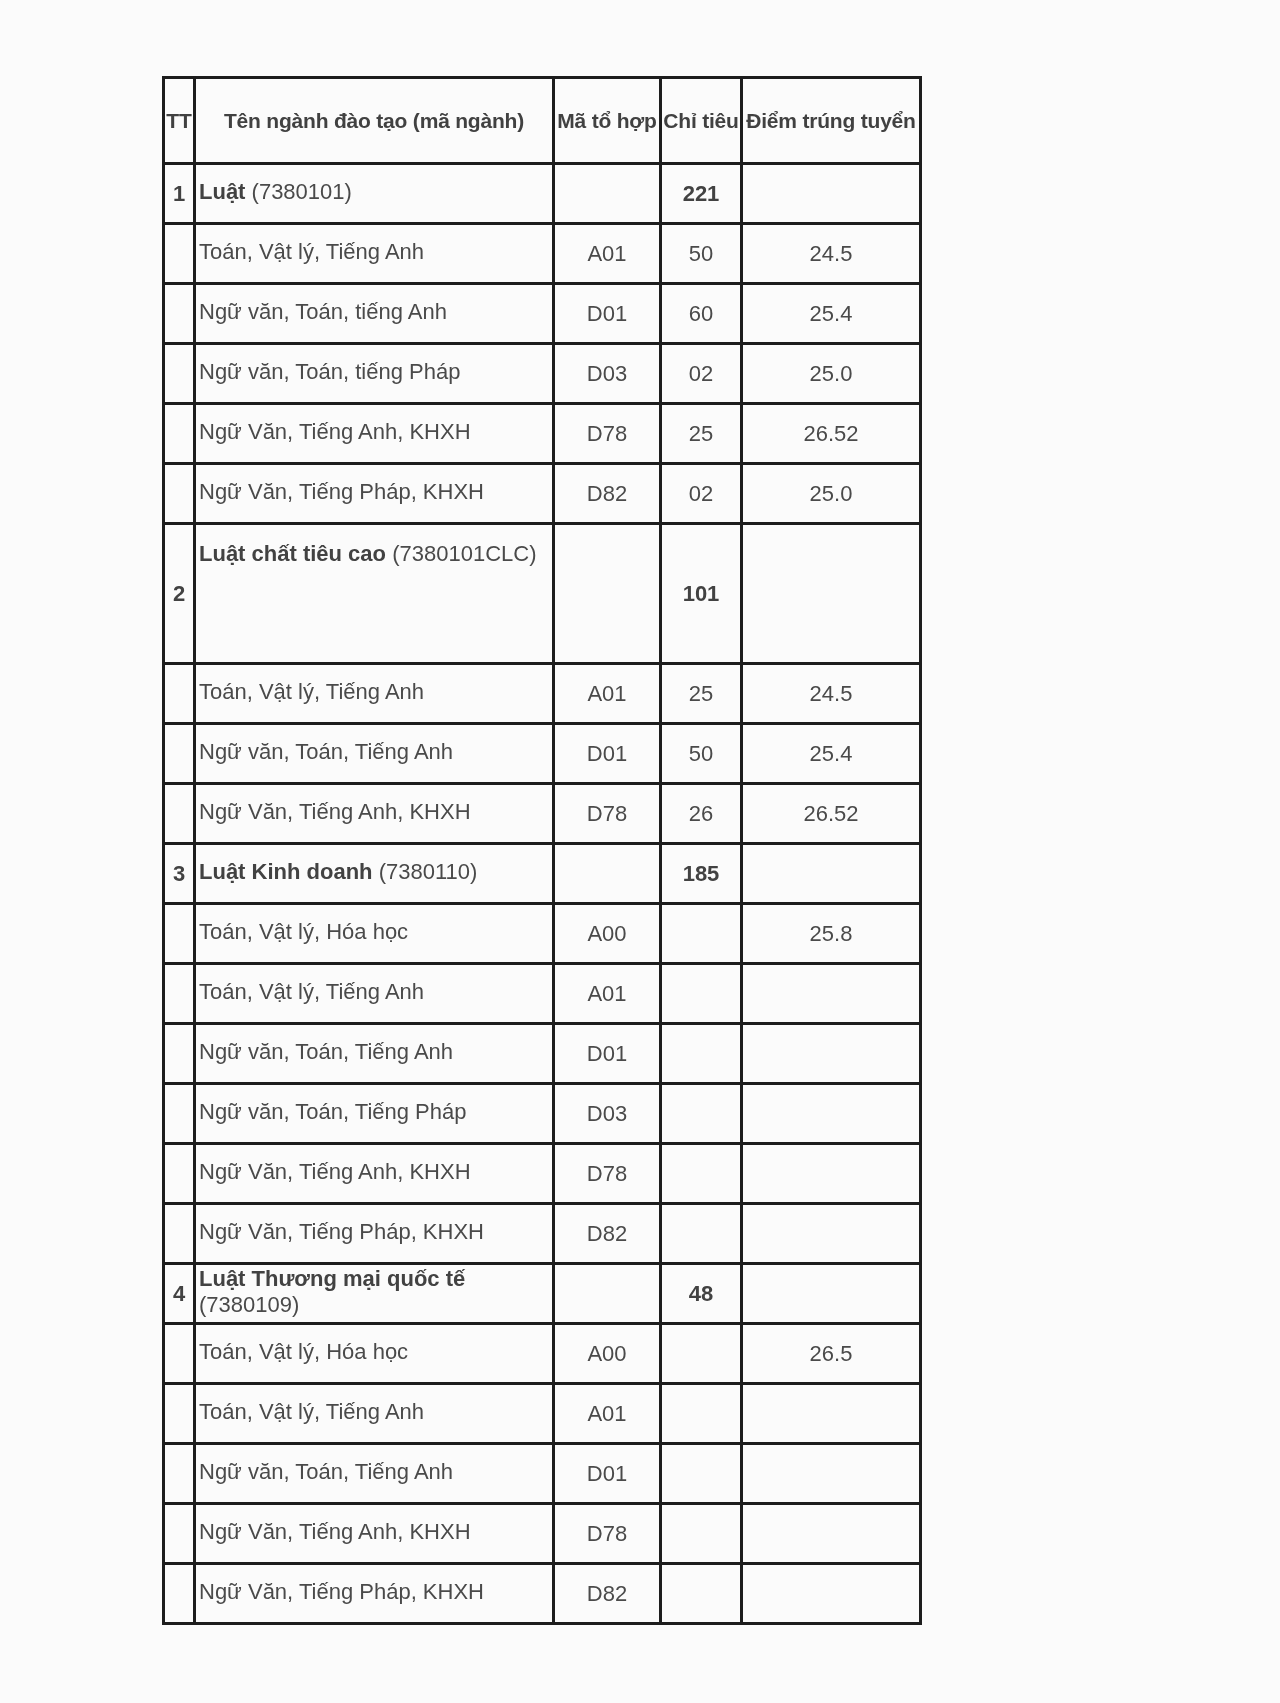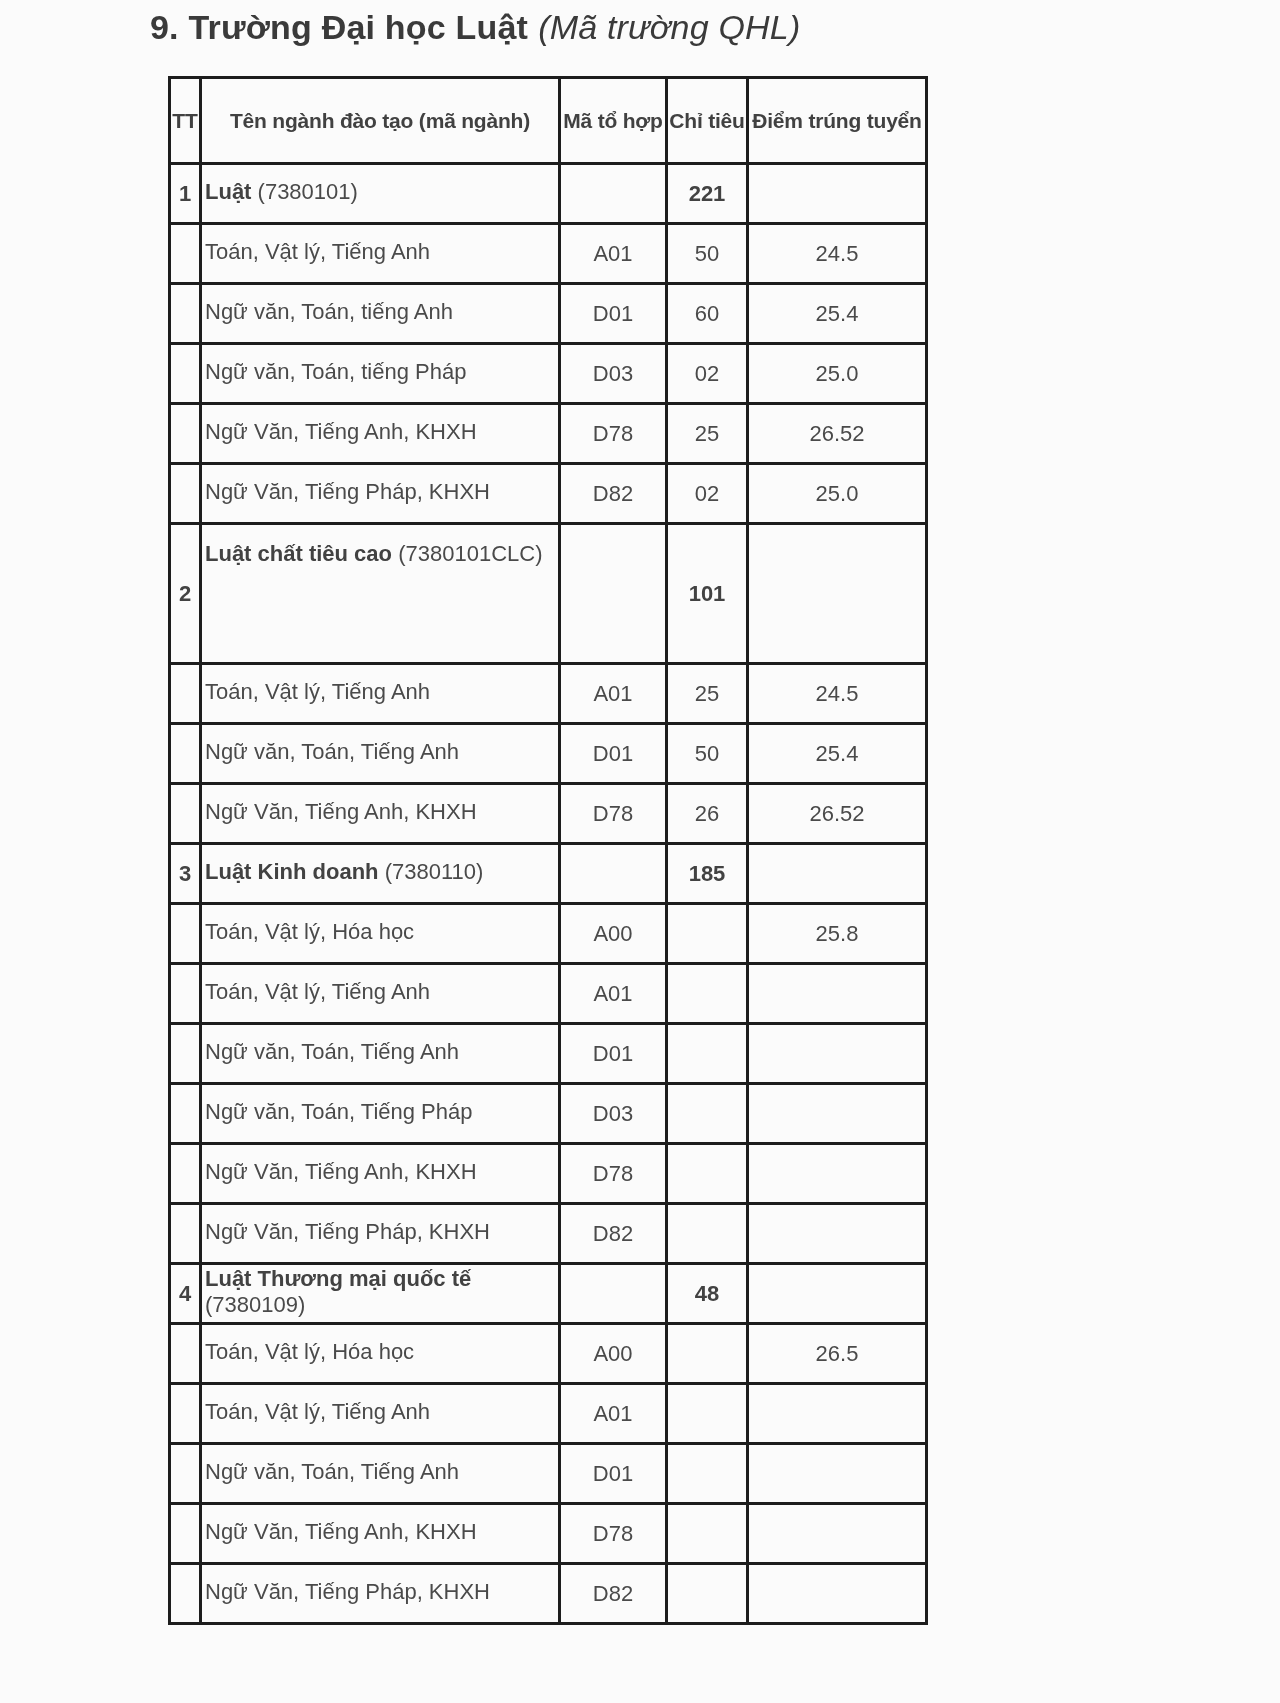--- a/index.html
+++ b/index.html
@@ -16,21 +16,21 @@
   }
   .title{
     position:absolute; left:150px; top:8px; margin:0;
     font-size:34px; font-weight:700; color:var(--heading);
     white-space:nowrap; letter-spacing:0.2px;
   }
   .title .note{
     font-style:italic; font-weight:400; margin-left:10px;
   }
   table.adm{
-    position:absolute; left:168px; top:76px;
+    position:absolute; left:162px; top:76px;
     border-collapse:collapse; table-layout:fixed;
     background:transparent;
   }
   col.c-tt{ width:31px; }
   col.c-name{ width:359px; }
   col.c-ma{ width:107px; }
   col.c-chi{ width:81px; }
   col.c-diem{ width:179px; }
   .adm th, .adm td{
     border:3px solid var(--border);
@@ -47,21 +47,20 @@
   td.name{ text-align:left; padding:0 3px 4px 3px; }
   td.c{ text-align:center; }
   td .b, td.b{ font-weight:700; color:#424242; }
   tr.tall td.name{ vertical-align:top; padding-top:16px; }
 </style>
 </head>
 <body>
 
 <div class="page">
 
-  <h1 class="title"><span>9. Trường Đại học Luật</span><span class="note">(Mã trường QHL)</span></h1>
 
   <table class="adm">
     <colgroup>
       <col class="c-tt">
         <col class="c-name">
         <col class="c-ma">
         <col class="c-chi">
         <col class="c-diem">
     </colgroup>
     <thead>

